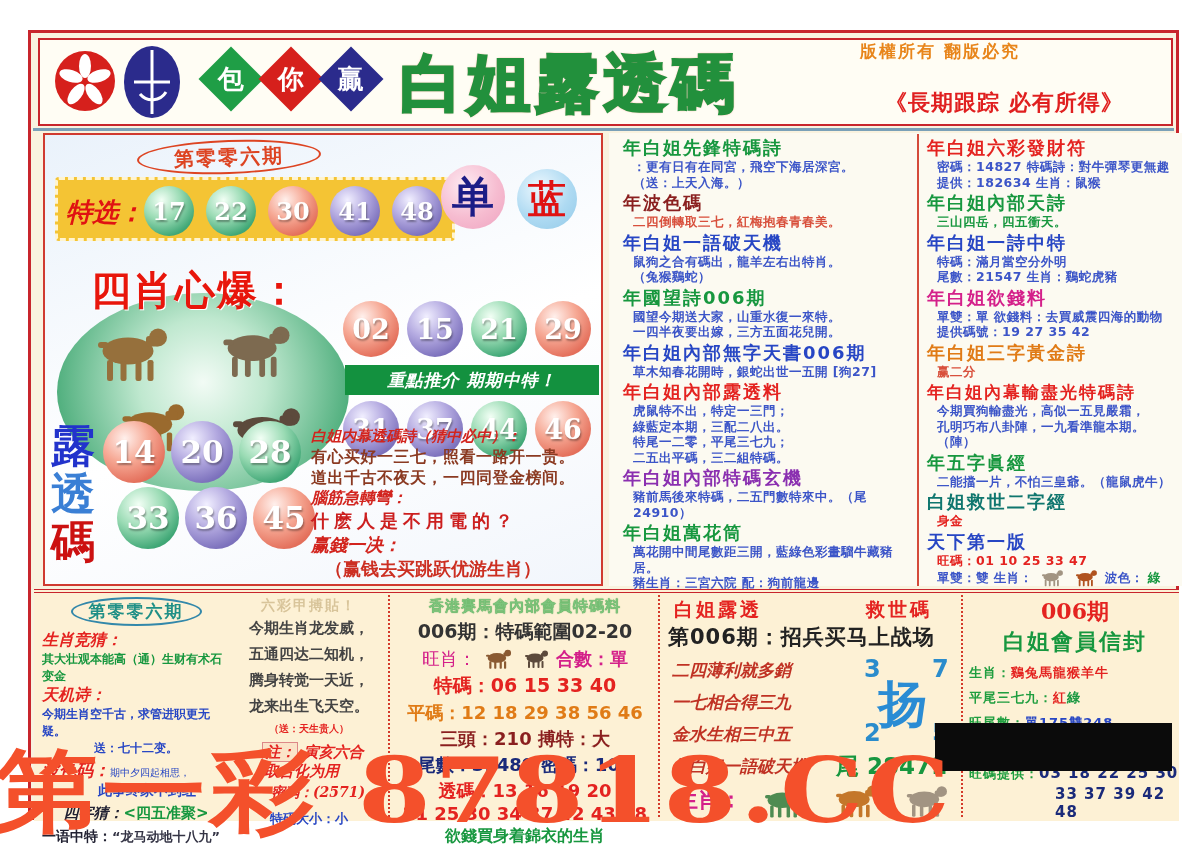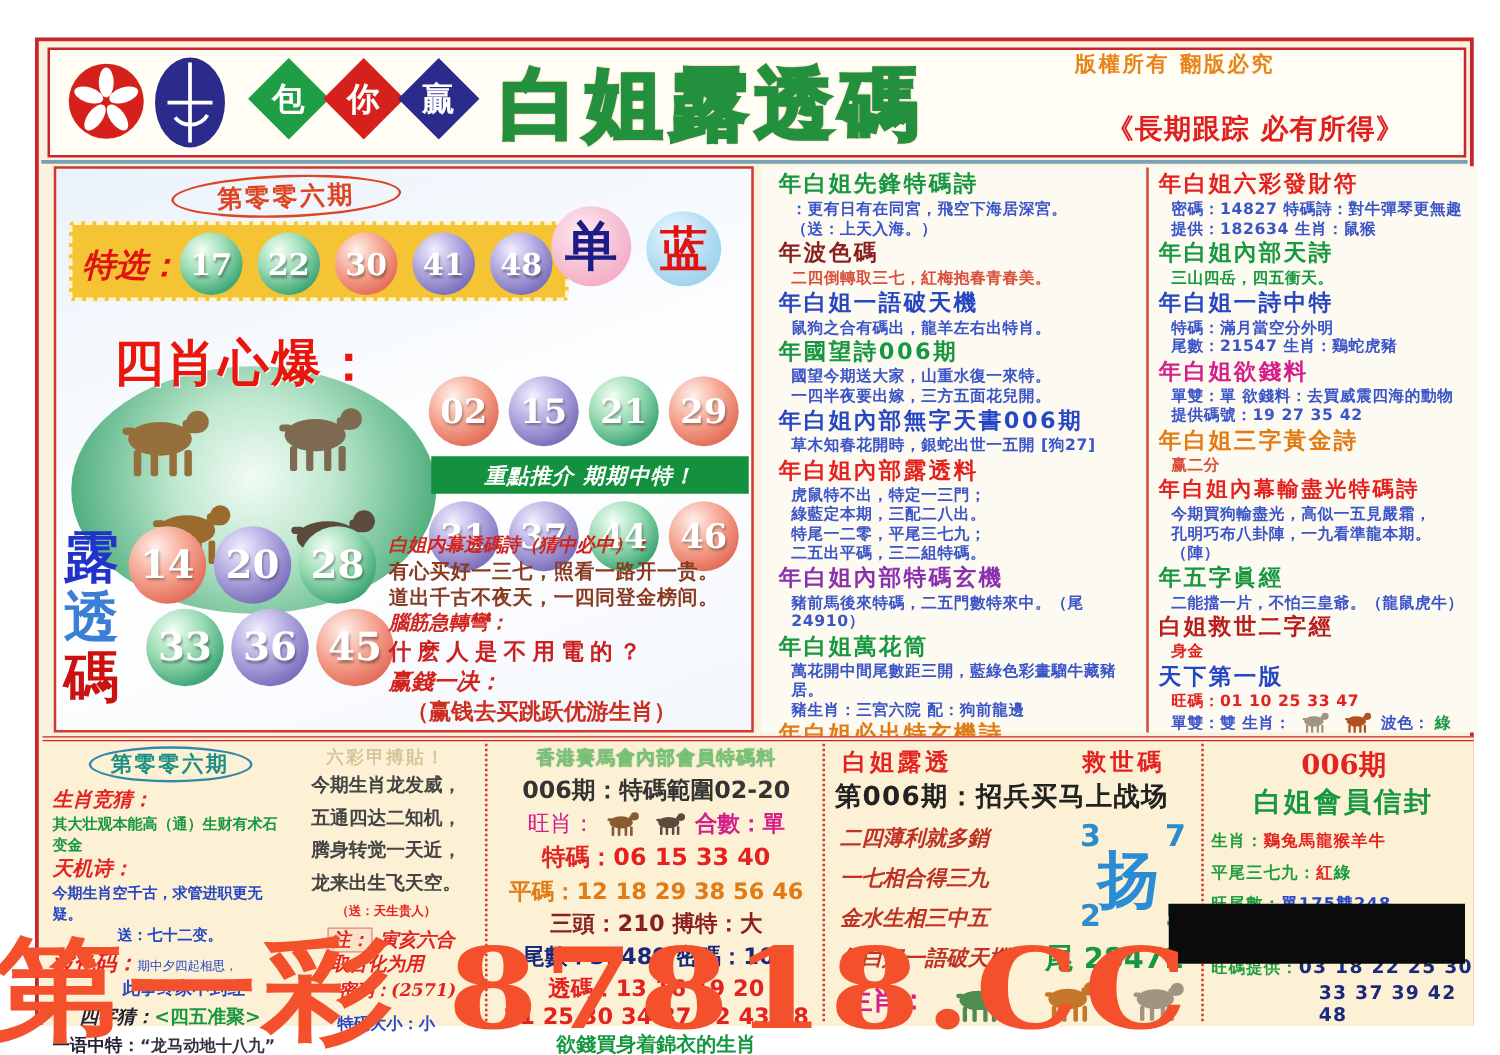--- a/index.html
+++ b/index.html
@@ -61,21 +61,21 @@
   .poem .l{color:#8b3a22;font-weight:700;font-size:16px;line-height:21px;letter-spacing:.5px}
   .poem .q{color:#cc1f1f;font-weight:800;font-size:18px;letter-spacing:5px}
   .poem .a{color:#cc2f22;font-weight:700;font-size:18px}
   
   .col{position:absolute;top:102px;height:451px}
   .midcol{left:592px;width:288px}
   .rcol{left:896px;width:252px}
   .st{font-weight:800;font-size:18px;letter-spacing:2px;line-height:22px;margin-top:2px}
   .sb{font-weight:700;font-size:12.5px;line-height:15.5px;letter-spacing:.5px;padding-left:10px;color:#3c55c8}
   .cg{color:#17973f}.cb{color:#2746c4}.cr{color:#e42320}.cm{color:#8a1f1f}
-  .cpu{color:#8a2fb0}.co{color:#e07b16}.cmg{color:#d4208a}.ck{color:#b91c1c}
+  .cpu{color:#8a2fb0}.co{color:#e07b16}.cmg{color:#d4208a}.ck{color:#0f766e}
   .rb{color:#d8503c}
   
   .band{position:absolute;left:3px;top:556px;width:1145px;height:228px;background:#fdf1d5;
     border-top:4px double #c8252c}
   .dotv{position:absolute;top:2px;height:222px;width:0;border-left:2px dotted #d43a2a}
   .script{font-family:"DejaVu Serif",serif;font-style:italic;font-weight:800}
   .oval2{display:inline-block;border:2px solid #3388aa;color:#1f8f86;border-radius:50%;
     padding:1px 16px;font-weight:800;font-size:17px;letter-spacing:2px}
   .hollow{color:#d8c49a;font-weight:800;letter-spacing:2px}
   .hollow-g{color:#7cc47c;font-weight:800;letter-spacing:1px;text-shadow:0 0 1px #2a8f2a}
@@ -213,20 +213,21 @@
   </div>
 
   <div class="col midcol">
     <div class="st cg">年白姐先鋒特碼詩</div>
     <div class="sb">：更有日有在同宮，飛空下海居深宮。</div>
     <div class="sb">（送：上天入海。）</div>
     <div class="st cm">年波色碼</div>
     <div class="sb rb">二四倒轉取三七，紅梅抱春青春美。</div>
     <div class="st cb">年白姐一語破天機</div>
     <div class="sb">鼠狗之合有碼出，龍羊左右出特肖。</div>
+    <div class="sb">（兔猴鷄蛇）</div>
     <div class="st cg">年國望詩006期</div>
     <div class="sb">國望今期送大家，山重水復一來特。</div>
     <div class="sb">一四半夜要出嫁，三方五面花兒開。</div>
     <div class="st cb">年白姐內部無字天書006期</div>
     <div class="sb">草木知春花開時，銀蛇出世一五開 [狗27]</div>
     <div class="st cr">年白姐內部露透料</div>
     <div class="sb">虎鼠特不出，特定一三門；</div>
     <div class="sb">綠藍定本期，三配二八出。</div>
     <div class="sb">特尾一二零，平尾三七九；</div>
     <div class="sb">二五出平碼，三二組特碼。</div>

